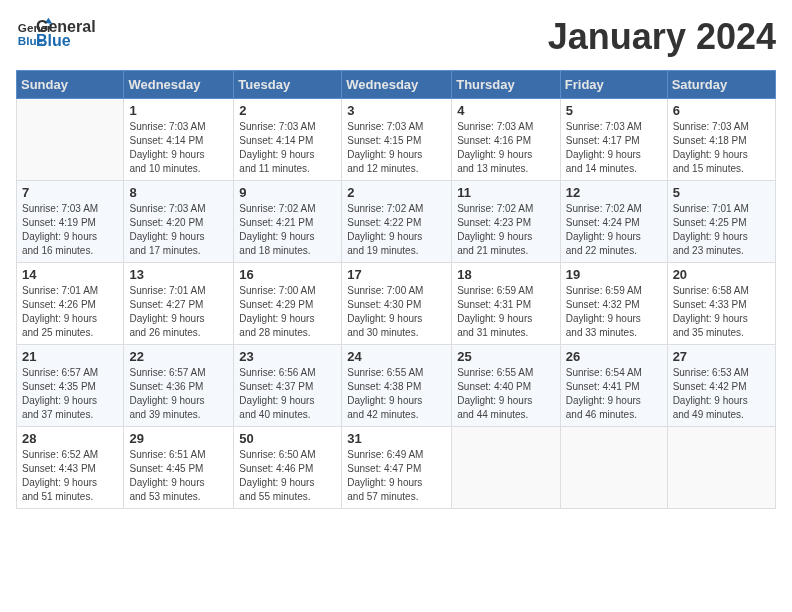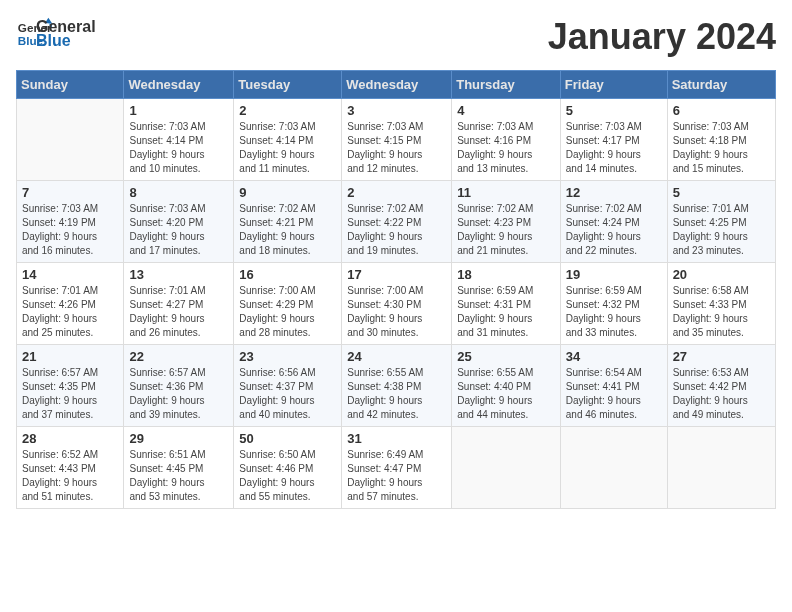--- a/index.html
+++ b/index.html
@@ -214,21 +214,21 @@
         </td>
         <td>
           <span class="day-number">24</span>
           <div class="day-info">Sunrise: 6:55 AM<br>Sunset: 4:38 PM<br>Daylight: 9 hours<br>and 42 minutes.</div>
         </td>
         <td>
           <span class="day-number">25</span>
           <div class="day-info">Sunrise: 6:55 AM<br>Sunset: 4:40 PM<br>Daylight: 9 hours<br>and 44 minutes.</div>
         </td>
         <td>
-          <span class="day-number">34</span>
+          <span class="day-number">26</span>
           <div class="day-info">Sunrise: 6:54 AM<br>Sunset: 4:41 PM<br>Daylight: 9 hours<br>and 46 minutes.</div>
         </td>
         <td>
           <span class="day-number">27</span>
           <div class="day-info">Sunrise: 6:53 AM<br>Sunset: 4:42 PM<br>Daylight: 9 hours<br>and 49 minutes.</div>
         </td>
       </tr>
       <tr>
         <td>
           <span class="day-number">28</span>

